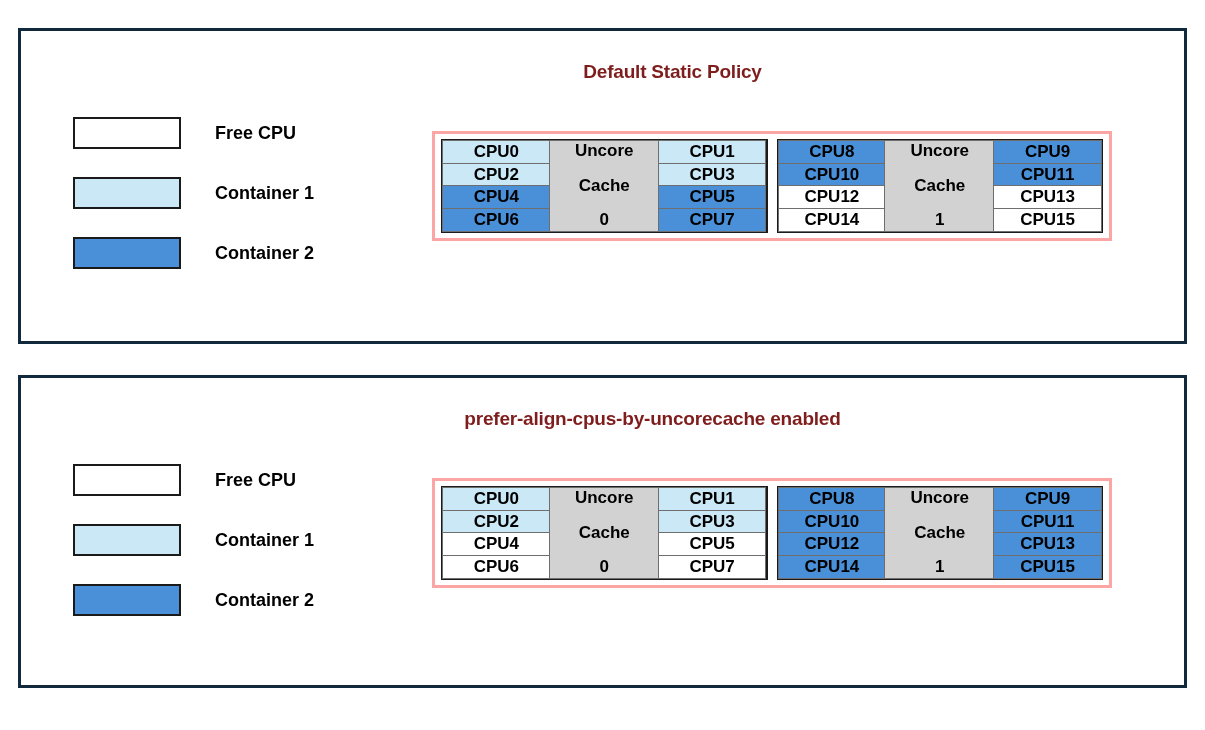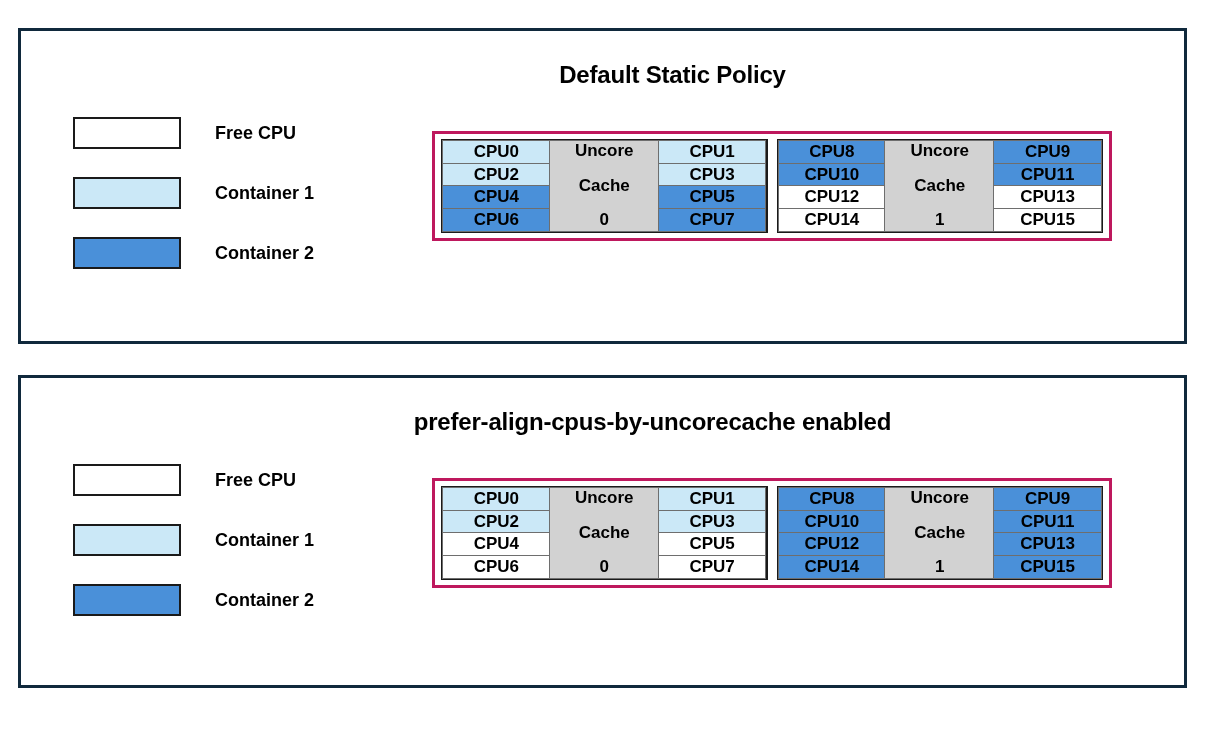--- a/index.html
+++ b/index.html
@@ -25,23 +25,23 @@
   }
   #panel-default { top: 28px;  height: 316px; }
   #panel-prefer  { top: 375px; height: 313px; }
 
   .panel-title {
     position: absolute;
     top: 30px;
     left: 0;
     width: 100%;
     text-align: center;
-    font-size: 24px;
-    font-weight: bold;
-    color: #000000;
+    font-size: 19px;
+    font-weight: bold;
+    color: #7f1d1d;
     letter-spacing: -0.2px;
   }
   #panel-default .panel-title { padding-left: 140px; box-sizing: border-box; }
   #panel-prefer  .panel-title { padding-left: 100px; box-sizing: border-box; }
 
   
   .legend {
     position: absolute;
     left: 52px;
     top: 84px;
@@ -66,21 +66,21 @@
     color: #000000;
     white-space: nowrap;
   }
 
   
   .grid-frame {
     position: absolute;
     left: 411px;
     top: 100px;
     width: 680px;
-    border: 3px solid #be185d;
+    border: 3px solid #fca5a5;
     background: #ffffff;
     padding: 5px 6px;
     box-sizing: border-box;
     display: flex;
     gap: 9px;
   }
   .socket {
     display: flex;
     border: 2px solid #1a1a1a;
     box-sizing: border-box;

